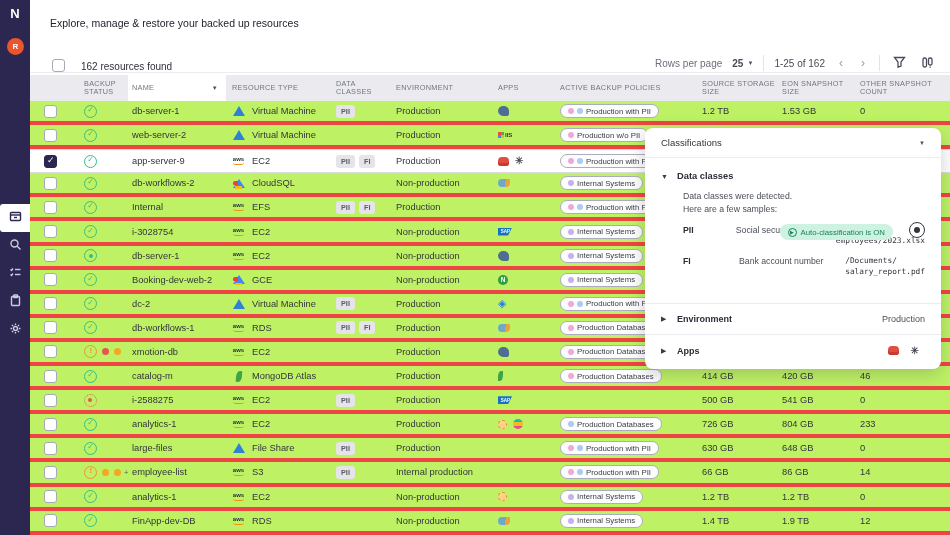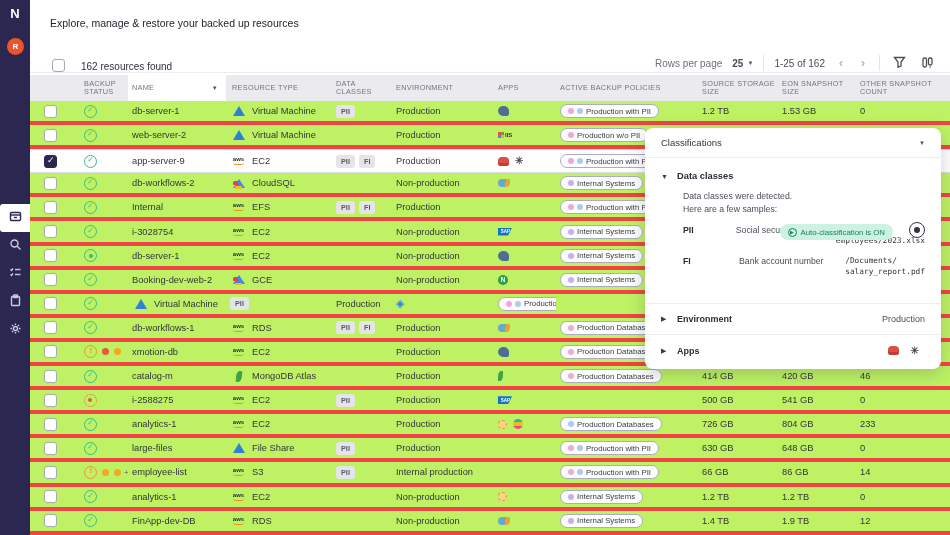--- a/index.html
+++ b/index.html
@@ -468,20 +468,21 @@
         <div class="c10"></div>
         <div class="c11"></div>
       </div>
       <div class="row grid">
         <div class="c1">
           <span class="cb"></span>
         </div>
         <div class="c2">
           <span class="st st-ok"></span>
         </div>
+        <div class="c3">dc-2</div>
         <div class="c4">
           <span class="cloud c-azure">
             <span class="tri"></span>
           </span>
           <span>Virtual Machine</span>
         </div>
         <div class="c5">
           <span class="chip">PII</span>
         </div>
         <div class="c6">Production</div>

